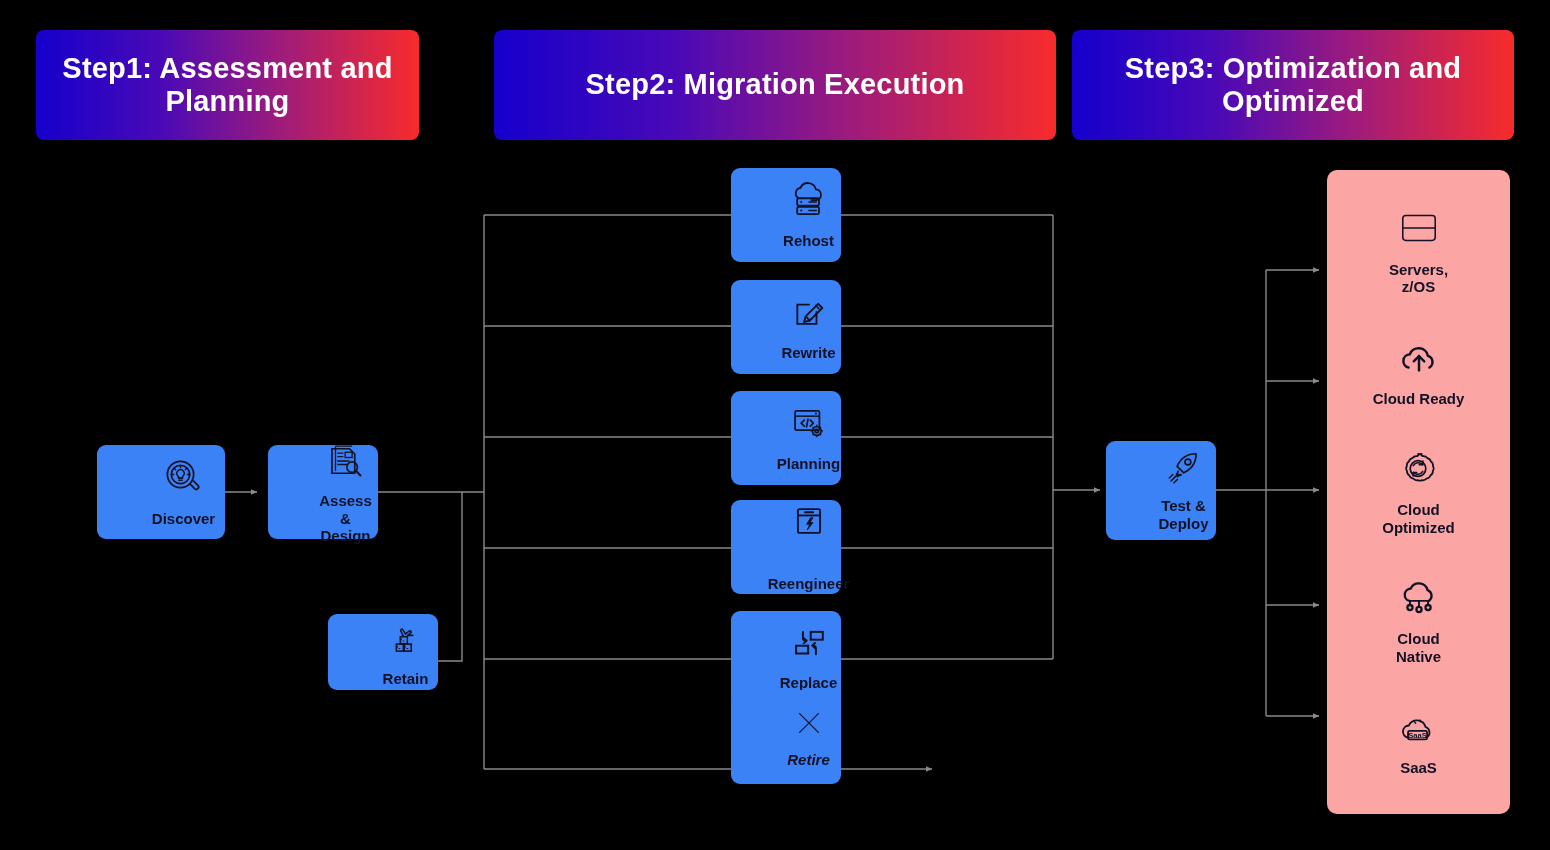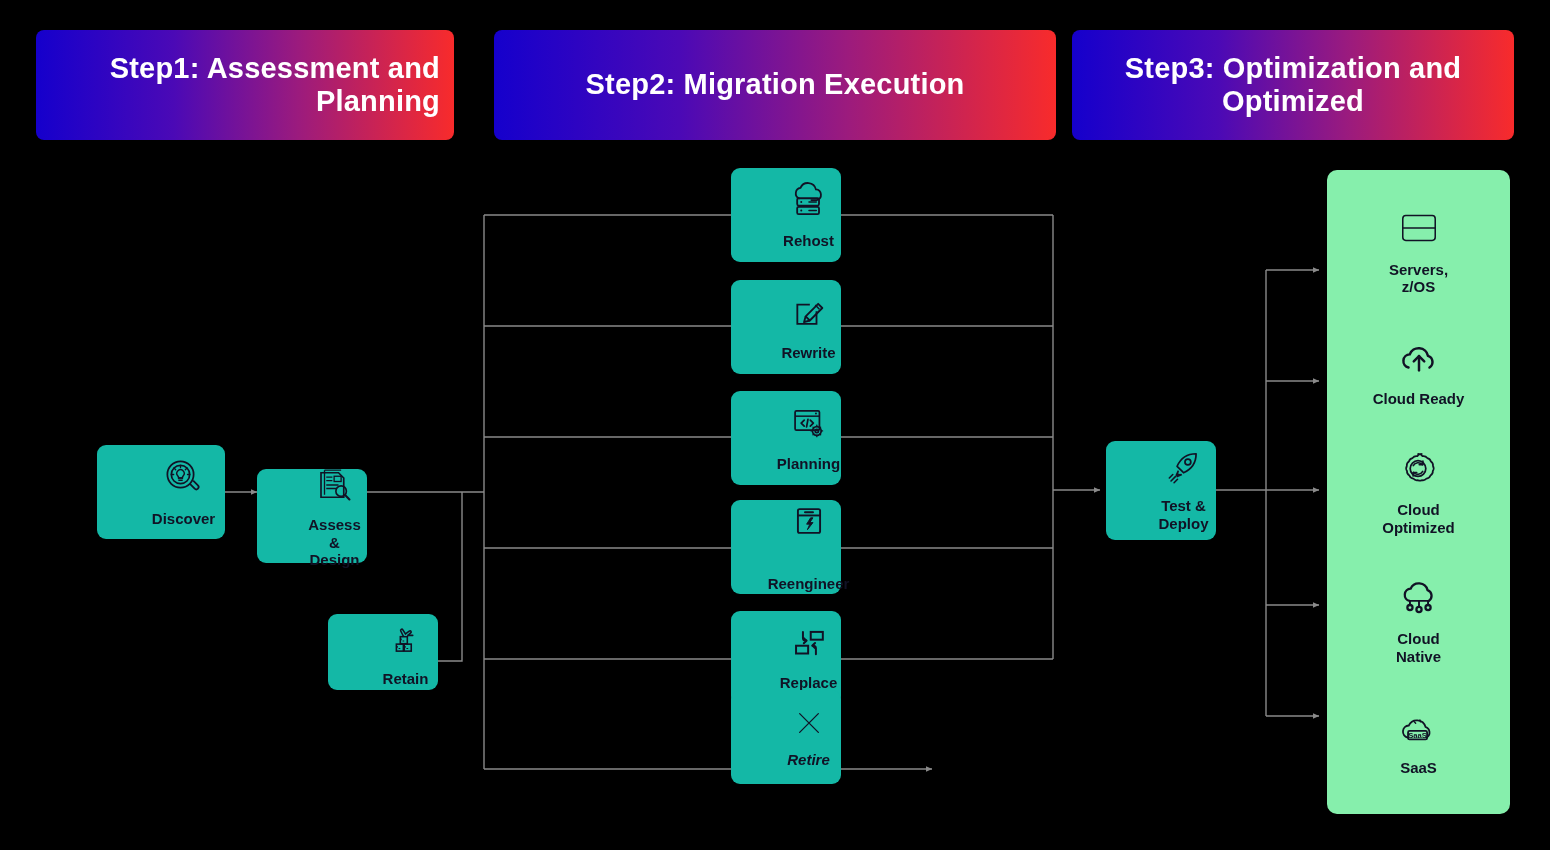--- a/index.html
+++ b/index.html
@@ -11,55 +11,55 @@
   }
 
   
   .banner{
     position:absolute;border-radius:8px;
     background:linear-gradient(90deg,#1500cc 0%,#4b09b6 33%,#9c1b7d 63%,#f82b2b 100%);
     display:flex;align-items:center;justify-content:center;text-align:center;
     color:#fff;font-weight:bold;letter-spacing:.2px;line-height:1.14;
     padding:4px 14px;box-sizing:border-box;
   }
-  #banner-1{left:36px;top:30px;width:418px;height:110px;font-size:29px;text-align:right;}
+  #banner-1{left:36px;top:30px;width:383px;height:110px;font-size:29px;}
   #banner-2{left:494px;top:30px;width:562px;height:110px;font-size:29px;}
   #banner-3{left:1072px;top:30px;width:442px;height:110px;font-size:29px;}
 
   
   .card{
-    position:absolute;background:#14b8a6;border-radius:9px;
+    position:absolute;background:#3b82f6;border-radius:9px;
     box-sizing:border-box;
     display:flex;flex-direction:column;align-items:center;justify-content:center;
     color:#111225;font-weight:bold;font-size:15px;line-height:1.16;text-align:center;padding-left:45px;
   }
   .card .ic{display:block;margin-bottom:7px;}
   .card .lbl{padding:0 4px;white-space:pre-line;}
 
   
   #card-discover{left:97px;top:445px;width:128px;height:94px;}
-  #card-assess{left:257px;top:445px;width:110px;height:94px;margin-top:24px;}
+  #card-assess{left:268px;top:445px;width:110px;height:94px;}
   #card-retain{left:328px;top:614px;width:110px;height:76px;}
 
   
   .mid{left:731px;width:110px;height:94px;}
   #card-rehost   {top:168px;}
   #card-rewrite  {top:280px;}
   #card-refactor {top:391px;}
   #card-reengineer{top:500px;gap:24px;}
   #card-replace  {top:611px;}
   #card-retire   {top:690px;font-style:italic;}
 
   
   #card-testdeploy{left:1106px;top:441px;width:110px;height:99px;}
 
   
   #outcome-panel{
     position:absolute;left:1327px;top:170px;width:183px;height:644px;
-    background:#86efac;border-radius:10px;
+    background:#fca5a5;border-radius:10px;
     display:flex;flex-direction:column;align-items:center;
     justify-content:space-around;padding:16px 8px;box-sizing:border-box;
   }
   .outcome{
     display:flex;flex-direction:column;align-items:center;justify-content:center;
     color:#111225;font-weight:bold;font-size:15px;line-height:1.18;text-align:center;
   }
   .outcome .ic{margin-bottom:8px;}
   .outcome .lbl{white-space:pre-line;}
 

